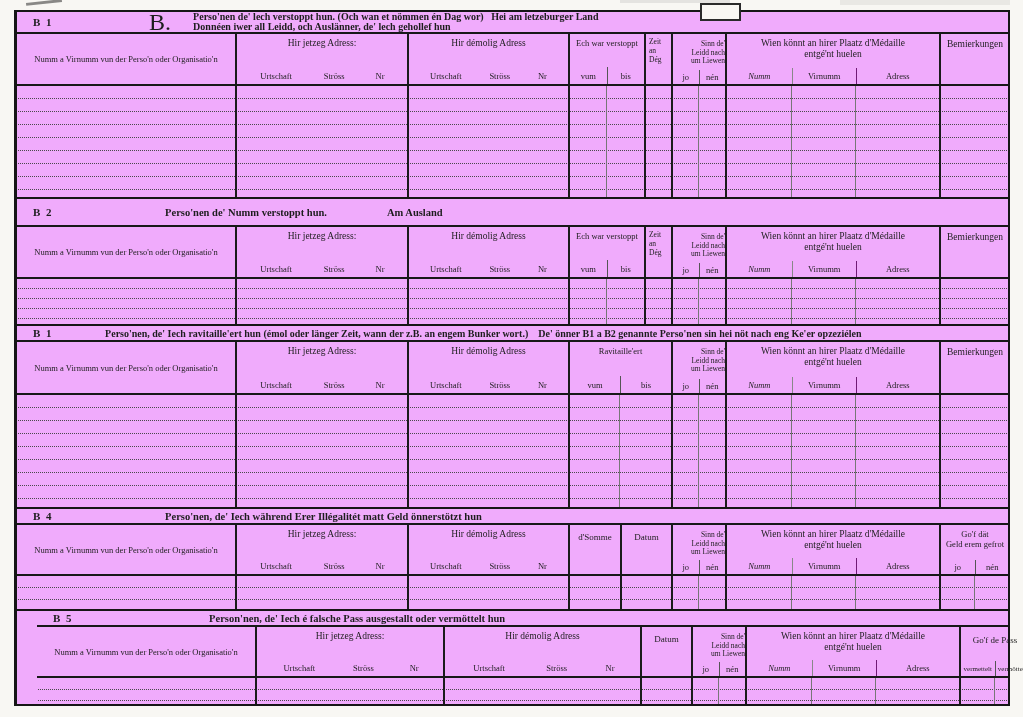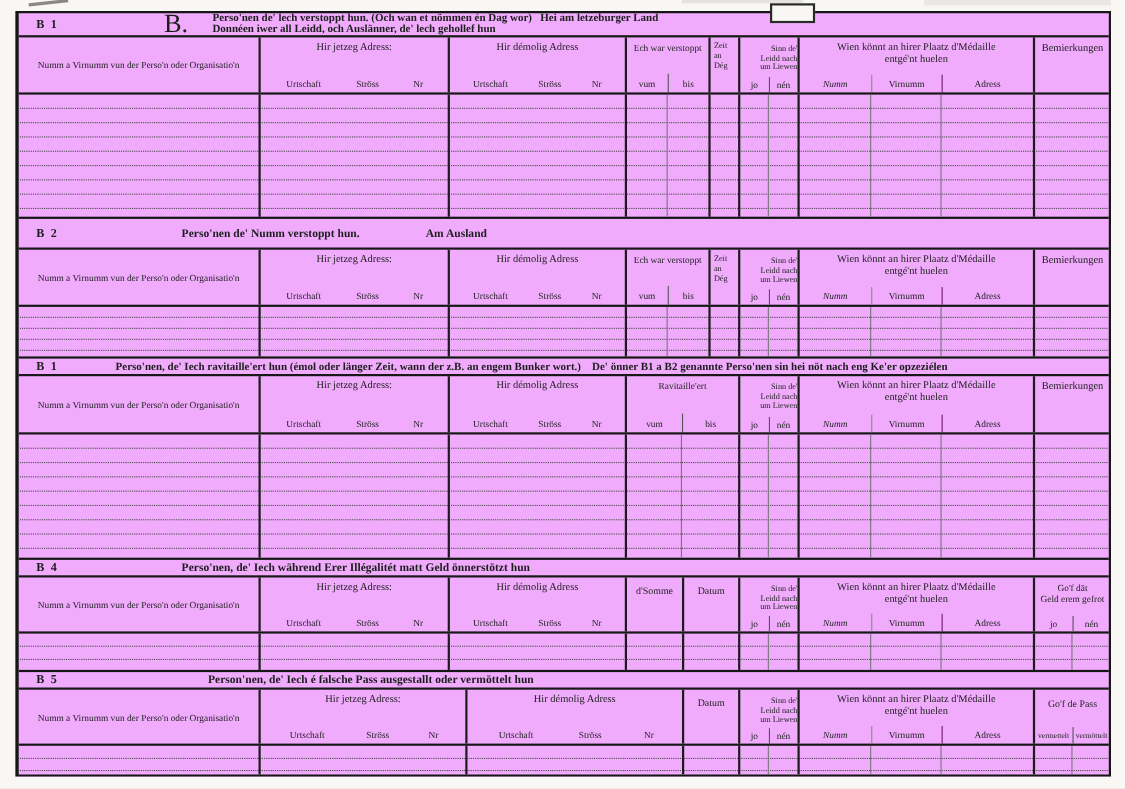--- a/index.html
+++ b/index.html
@@ -367,21 +367,21 @@
         <i class="vl" style="left:708px;"></i>
         <i class="vlt" style="left:774px;"></i>
         <i class="vlt" style="left:838px;"></i>
         <i class="vl" style="left:922px;"></i>
         <i class="vlt" style="left:957px;"></i>
         <div class="br"></div>
         <div class="br"></div>
       </div>
     </div>
 
-    <div class="section bt" style="flex:1;">
+    <div class="section bt" style="flex:1;padding-left:20px;">
       <div class="trow" style="height:16px;">
         <span class="sid">B 5</span>
         <span class="ttl" style="margin-left:136px;">Person'nen, de' Iech é falsche Pass ausgestallt oder vermöttelt hun</span>
       </div>
       <div class="hrow" style="height:51px;">
         <div class="hc name" style="width:218px;">Numm a Virnumm vun der Perso'n oder Organisatio'n</div>
         <div class="hc grp" style="width:188px;">
           <div class="glabel">Hir jetzeg Adress:</div>
           <div class="subs3">
               <span class="u1">Urtschaft</span>

